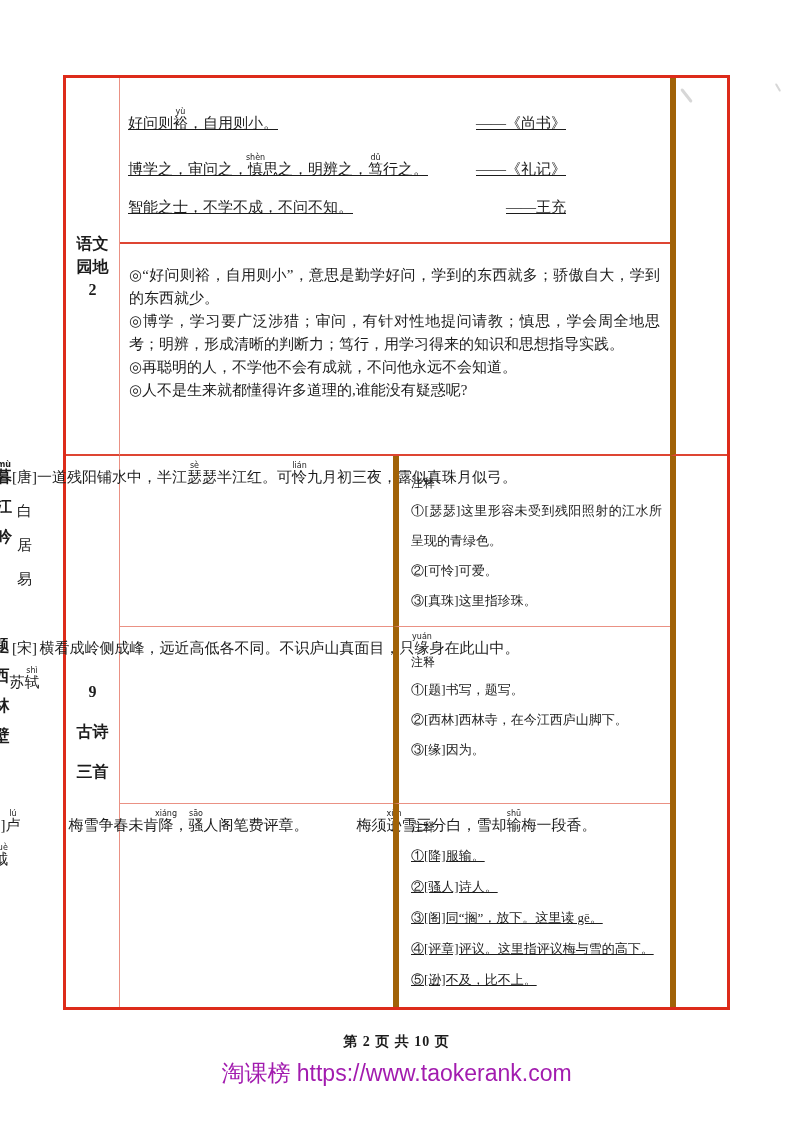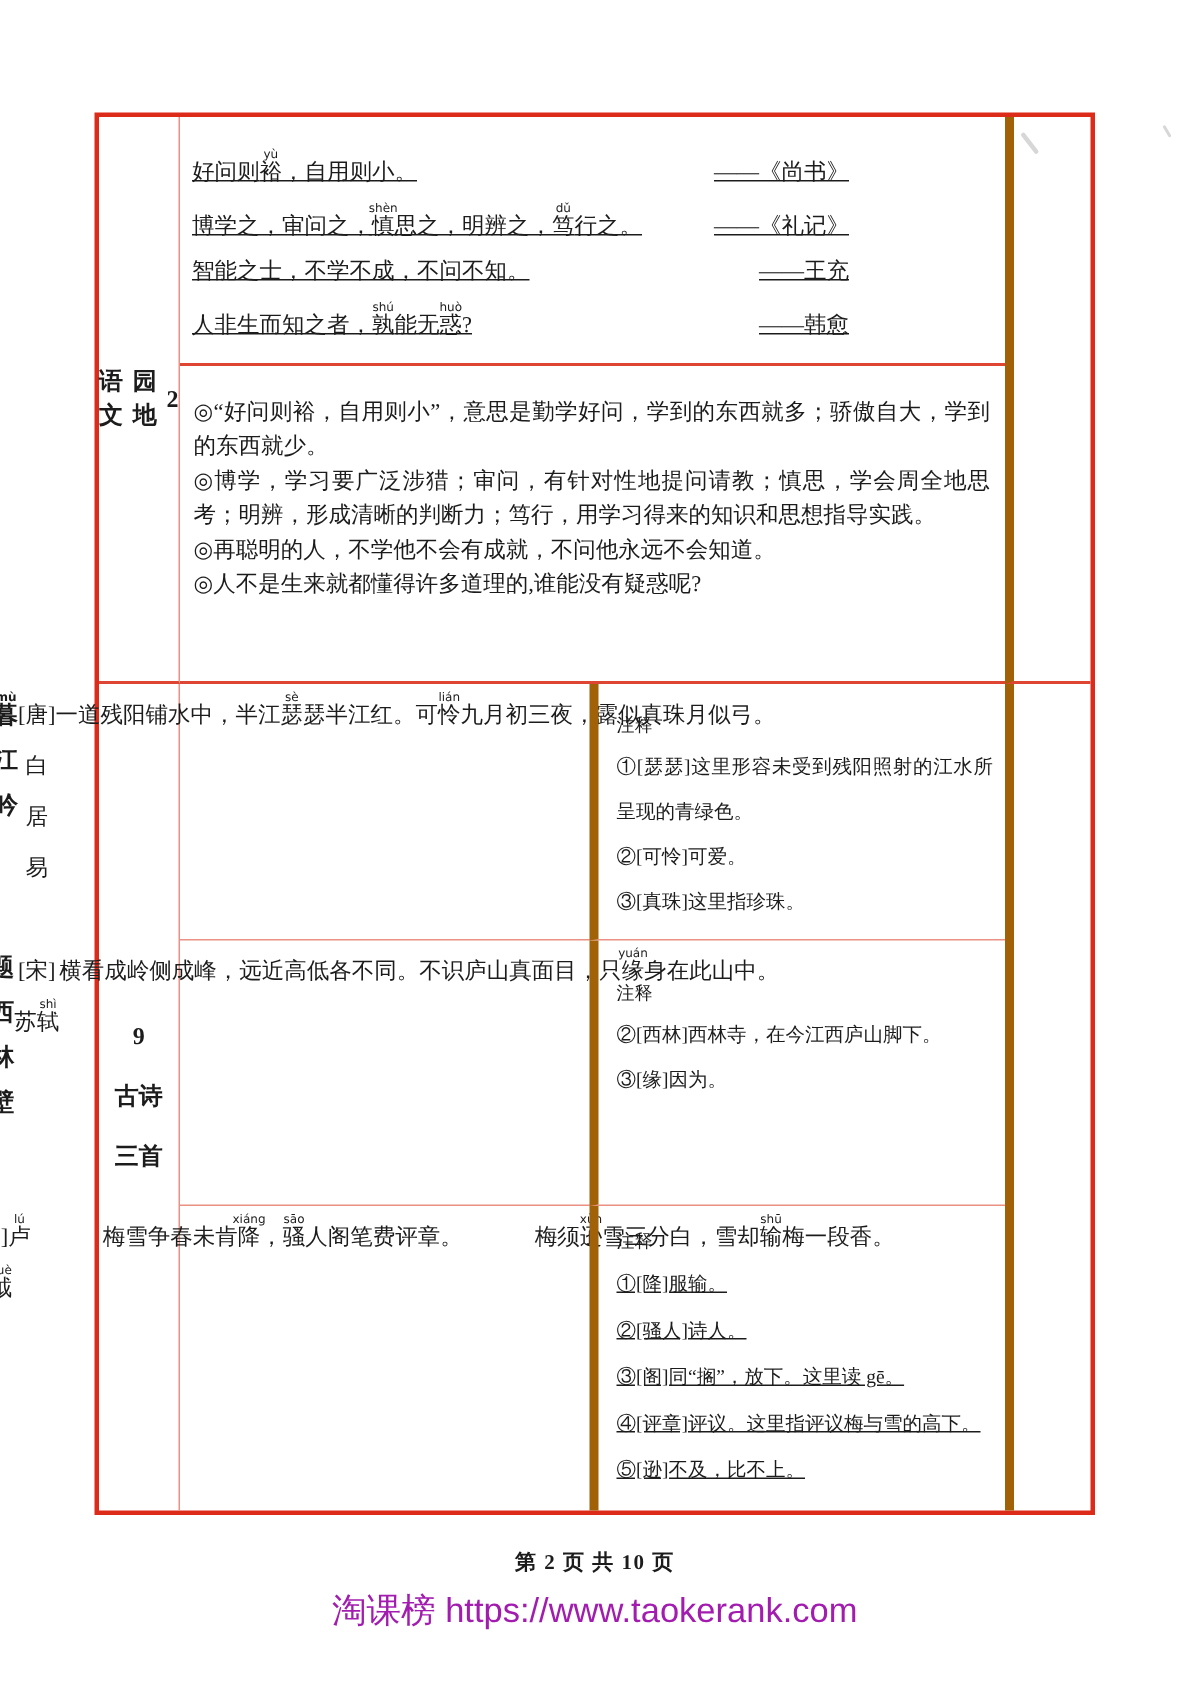--- a/index.html
+++ b/index.html
@@ -17,21 +17,21 @@
     grid-template-rows:166px 212px 171px 177px 1fr;
     background:#fff;
   }
   .doc-table > div{box-sizing:border-box;}
   .b-light-r{border-right:1px solid #ea9184;}
   .b-light-l{border-left:6px solid #a16207;}
   .b-light-b{border-bottom:1px solid #ea9184;}
   .b-red-b{border-bottom:2px solid #de4533;}
 
   
-  .cell-label1{grid-column:1;grid-row:1 / span 2;display:flex;flex-direction:row;
+  .cell-label1{grid-column:1;grid-row:1 / span 2;display:flex;flex-direction:column;
     justify-content:center;align-items:center;font-weight:bold;font-size:16px;line-height:23px;}
   .cell-label2{grid-column:1;grid-row:3 / span 3;display:flex;flex-direction:column;
     justify-content:center;align-items:center;font-weight:bold;font-size:16px;line-height:40px;}
 
   
   .cell-quotes{grid-column:2 / span 2;grid-row:1;display:flex;flex-direction:column;
     justify-content:space-evenly;padding:10px 0 6px 0;text-decoration:underline;}
   .quote-line{display:flex;justify-content:space-between;align-items:baseline;
     padding:0 104px 0 8px;font-size:15px;}
   .quote-source{white-space:nowrap;font-size:15px;}
@@ -87,24 +87,20 @@
       <span class="quote-source">——《尚书》</span>
     </div>
     <div class="quote-line">
       <span>博学之，审问之，<ruby>慎<rt>shèn</rt></ruby>思之，明辨之，<ruby>笃<rt>dǔ</rt></ruby>行之。</span>
       <span class="quote-source">——《礼记》</span>
     </div>
     <div class="quote-line">
       <span>智能之士，不学不成，不问不知。</span>
       <span class="quote-source">——王充</span>
     </div>
-    <div class="quote-line">
-      <span>人非生而知之者，<ruby>孰<rt>shú</rt></ruby>能无<ruby>惑<rt>huò</rt></ruby>?</span>
-      <span class="quote-source">——韩愈</span>
-    </div>
   </div>
 
   <div class="cell-expl b-red-b">
     <p>◎“好问则裕，自用则小”，意思是勤学好问，学到的东西就多；骄傲自大，学到的东西就少。</p>
     <p>◎博学，学习要广泛涉猎；审问，有针对性地提问请教；慎思，学会周全地思考；明辨，形成清晰的判断力；笃行，用学习得来的知识和思想指导实践。</p>
     <p>◎再聪明的人，不学他不会有成就，不问他永远不会知道。</p>
     <p>◎人不是生来就都懂得许多道理的,谁能没有疑惑呢?</p>
   </div>
 
   <div class="cell-right-top b-light-l b-red-b">
@@ -132,20 +128,21 @@
   </div>
 
   <div class="poem-cell b-light-b" style="grid-row:4;">
     <div class="poem-title">题西林壁</div>
     <div class="poem-author">[宋]苏<ruby>轼<rt>shì</rt></ruby></div>
     <div class="poem-line">横看成岭侧成峰，远近高低各不同。</div>
     <div class="poem-line">不识庐山真面目，只<ruby>缘<rt>yuán</rt></ruby>身在此山中。</div>
   </div>
   <div class="notes-cell b-light-l b-light-b" style="grid-row:4;padding-top:22px;">
     <div class="notes-title">注释</div>
+    <div class="note-item">①[题]书写，题写。</div>
     <div class="note-item">②[西林]西林寺，在今江西庐山脚下。</div>
     <div class="note-item">③[缘]因为。</div>
   </div>
 
   <div class="poem-cell" style="grid-row:5;gap:48px;">
     <div class="poem-title">雪梅</div>
     <div class="poem-author">[宋]<ruby>卢<rt>lú</rt></ruby><ruby>钺<rt>yuè</rt></ruby></div>
     <div class="poem-line">梅雪争春未肯<ruby>降<rt>xiáng</rt></ruby>，<ruby>骚<rt>sāo</rt></ruby>人阁笔费评章。</div>
     <div class="poem-line">梅须<ruby>逊<rt>xùn</rt></ruby>雪三分白，雪却<ruby>输<rt>shū</rt></ruby>梅一段香。</div>
   </div>

